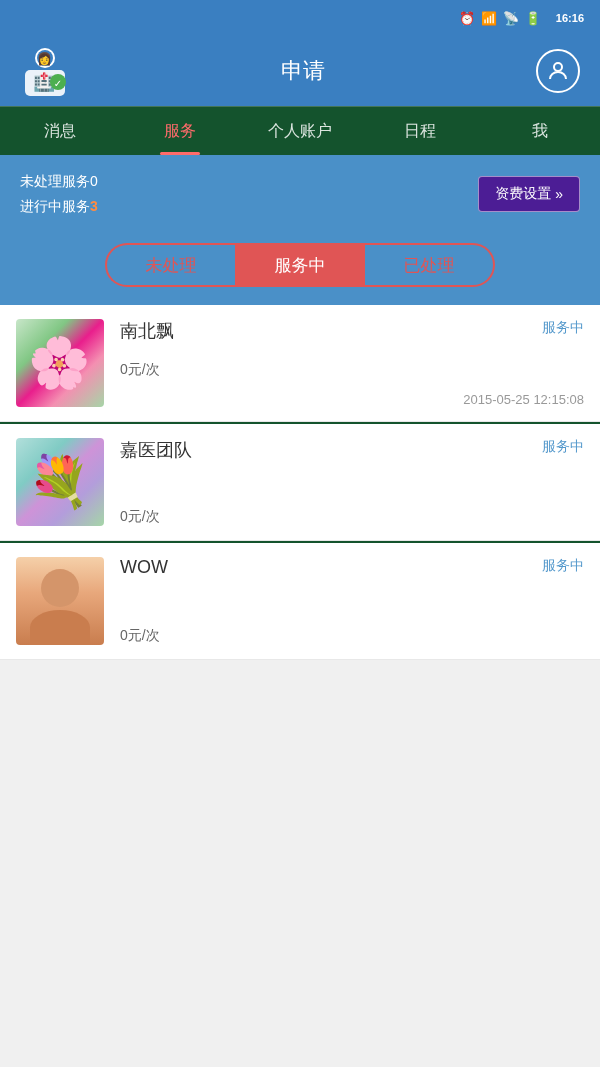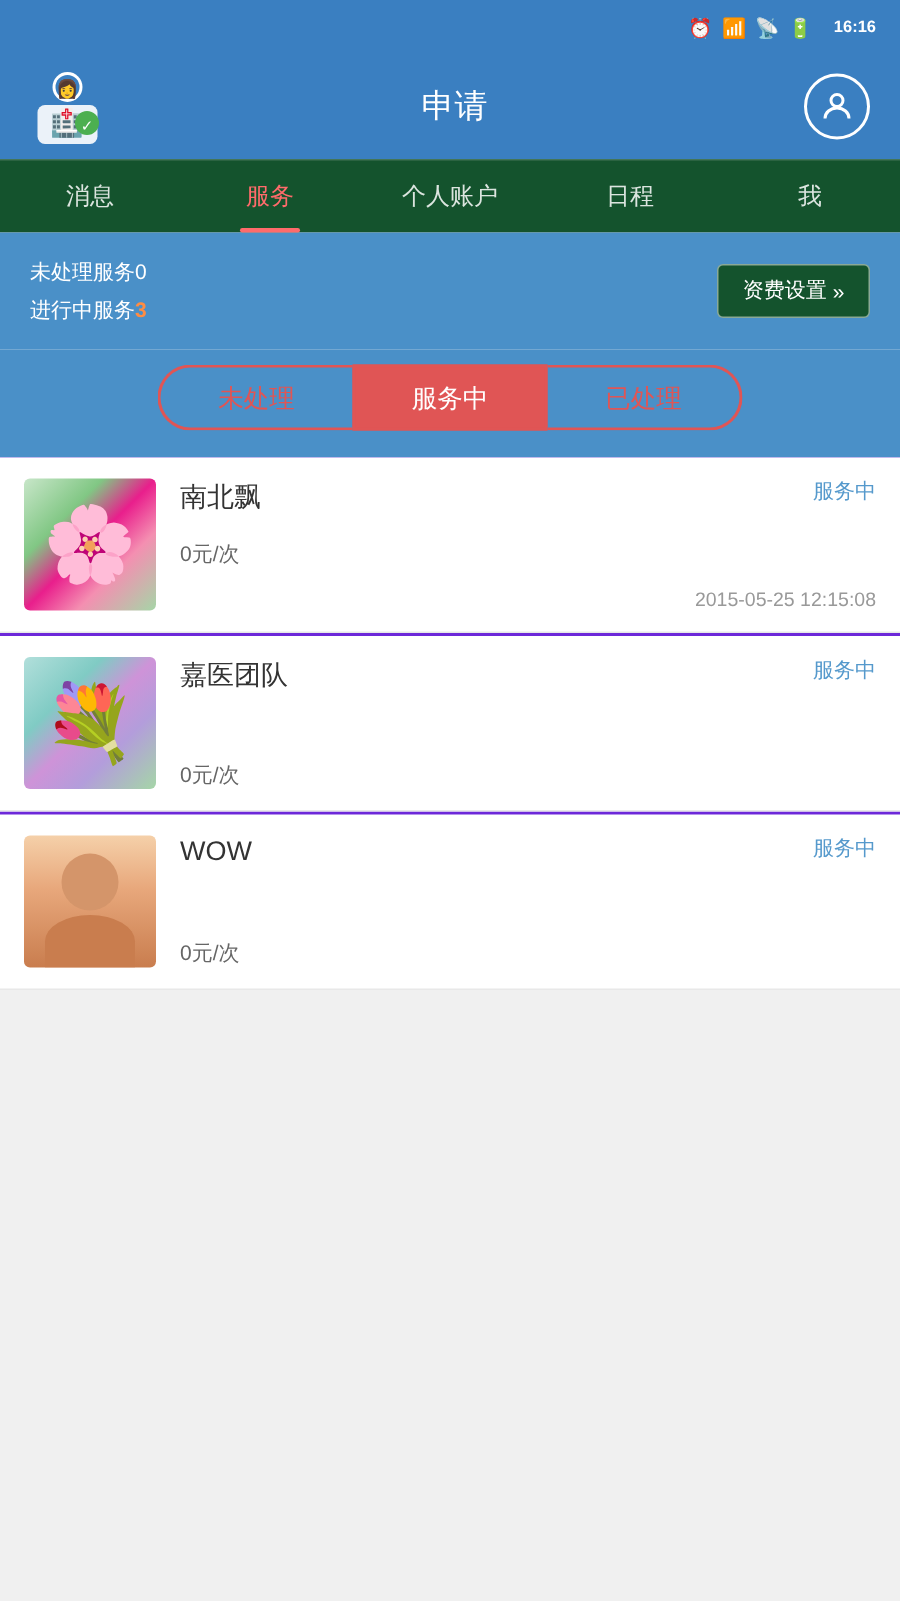--- a/index.html
+++ b/index.html
@@ -117,21 +117,21 @@
     .service-stats .count-0 {
       color: white;
       font-size: 14px;
     }
     .service-stats .count-3 {
       color: #ff8c42;
       font-size: 14px;
       font-weight: 600;
     }
     .settings-btn {
-      background: #14532d;
+      background: #4c1d95;
       border: 1px solid rgba(255,255,255,0.5);
       border-radius: 4px;
       color: white;
       font-size: 14px;
       padding: 8px 16px;
       cursor: pointer;
       display: flex;
       align-items: center;
       gap: 4px;
       white-space: nowrap;
@@ -165,21 +165,21 @@
       border-radius: 0 22px 22px 0;
       border-left: none;
     }
     .filter-btn.active {
       background: #e05555;
       color: white;
     }
 
     
     .list-container {
-      background: #6d28d9;
+      background: #14532d;
     }
     .list-item {
       background: white;
       margin-bottom: 2px;
       display: flex;
       align-items: stretch;
       padding: 14px 16px;
       min-height: 110px;
       cursor: pointer;
       border-bottom: 1px solid #e8e8e8;

